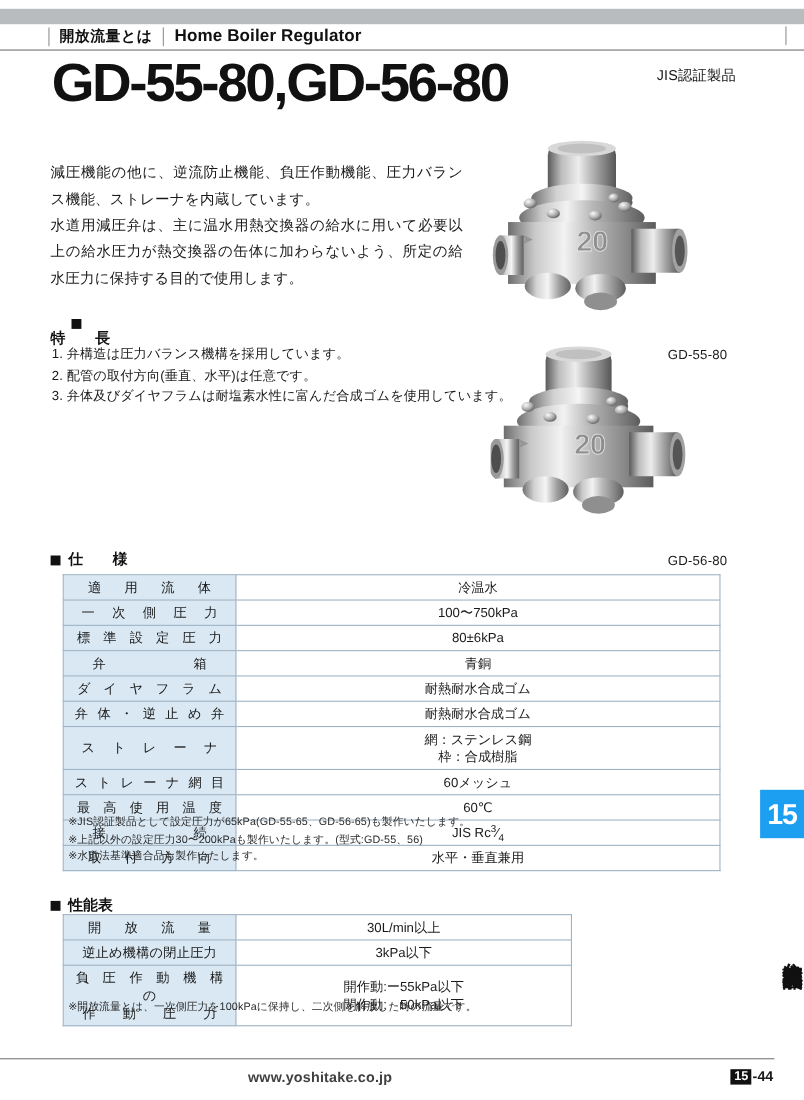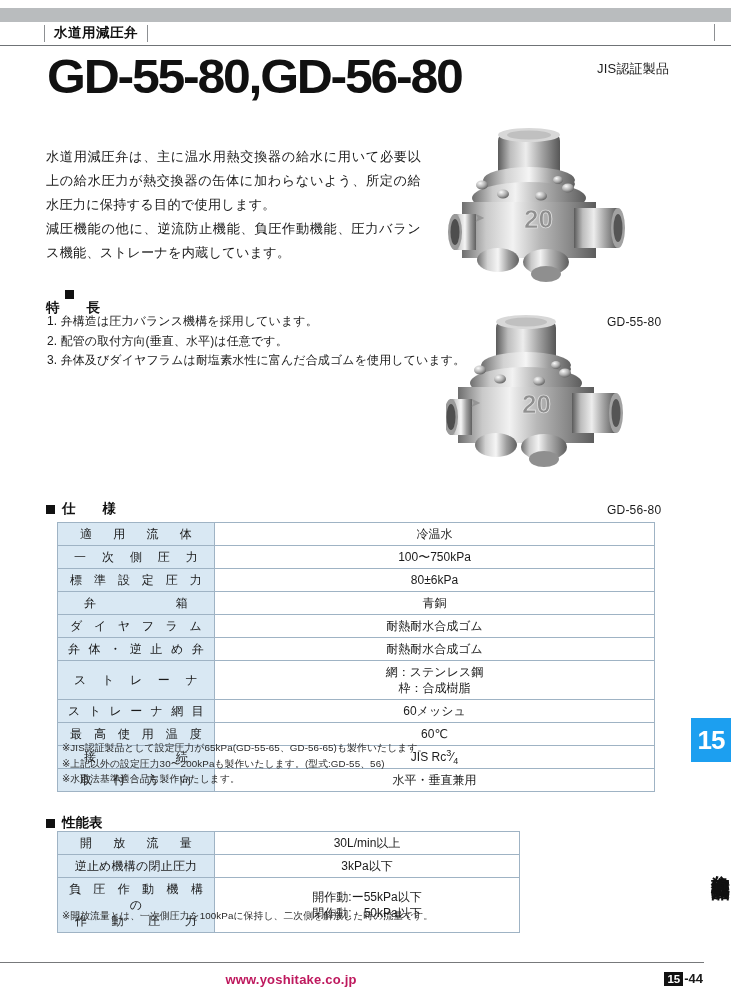--- a/index.html
+++ b/index.html
@@ -254,21 +254,21 @@
     width: 704px; height: 1px;
     background: #77797b;
   }
   #footer-url {
     position: absolute;
     left: 0; top: 972px;
     width: 582px;
     text-align: center;
     font-size: 13px;
     font-weight: 700;
-    color: #be185d;
+    color: #404040;
     letter-spacing: 0.2px;
   }
   #page-num {
     position: absolute;
     right: 28px; top: 971px;
     display: flex;
     align-items: center;
     font-size: 13px;
     font-weight: 700;
     color: #1a1a1a;
@@ -285,32 +285,33 @@
   #page-num .num { margin-left: 1px; }
 </style>
 </head>
 <body>
 
 <div id="top-band"></div>
 
 <div id="header-row">
   <div style="width:44px;flex:0 0 auto;"></div>
   <div class="sep-bar"></div>
-  <div class="hdr-jp">水道用減圧弁</div>
+  <div class="hdr-jp">開放流量とは</div>
   <div class="sep-bar"></div>
+  <div class="hdr-en">Home Boiler Regulator</div>
 </div>
 <div id="header-right-tick"></div>
 <div id="header-rule"></div>
 
 <div id="model-title">GD-55-80,GD-56-80</div>
 <div id="jis-badge">JIS認証製品</div>
 
 <div id="intro">
+  <p>減圧機能の他に、逆流防止機能、負圧作動機能、圧力バランス機能、ストレーナを内蔵しています。</p>
   <p>水道用減圧弁は、主に温水用熱交換器の給水に用いて必要以上の給水圧力が熱交換器の缶体に加わらないよう、所定の給水圧力に保持する目的で使用します。</p>
-  <p>減圧機能の他に、逆流防止機能、負圧作動機能、圧力バランス機能、ストレーナを内蔵しています。</p>
 </div>
 
 <div class="sec-head" id="features-head">
   <span class="sq"></span>
   <span>特　　長</span>
 </div>
 <div id="features-list">
   <div>1. 弁構造は圧力バランス機構を採用しています。</div>
   <div>2. 配管の取付方向(垂直、水平)は任意です。</div>
   <div>3. 弁体及びダイヤフラムは耐塩素水性に富んだ合成ゴムを使用しています。</div>

